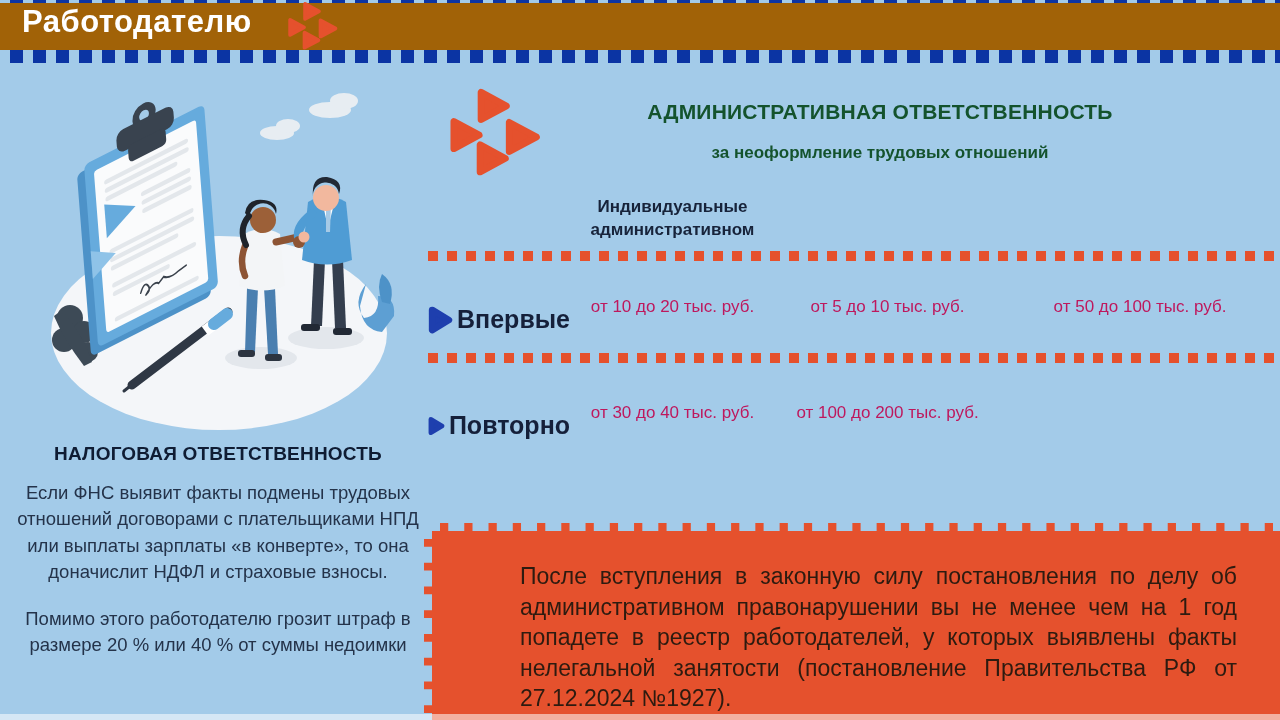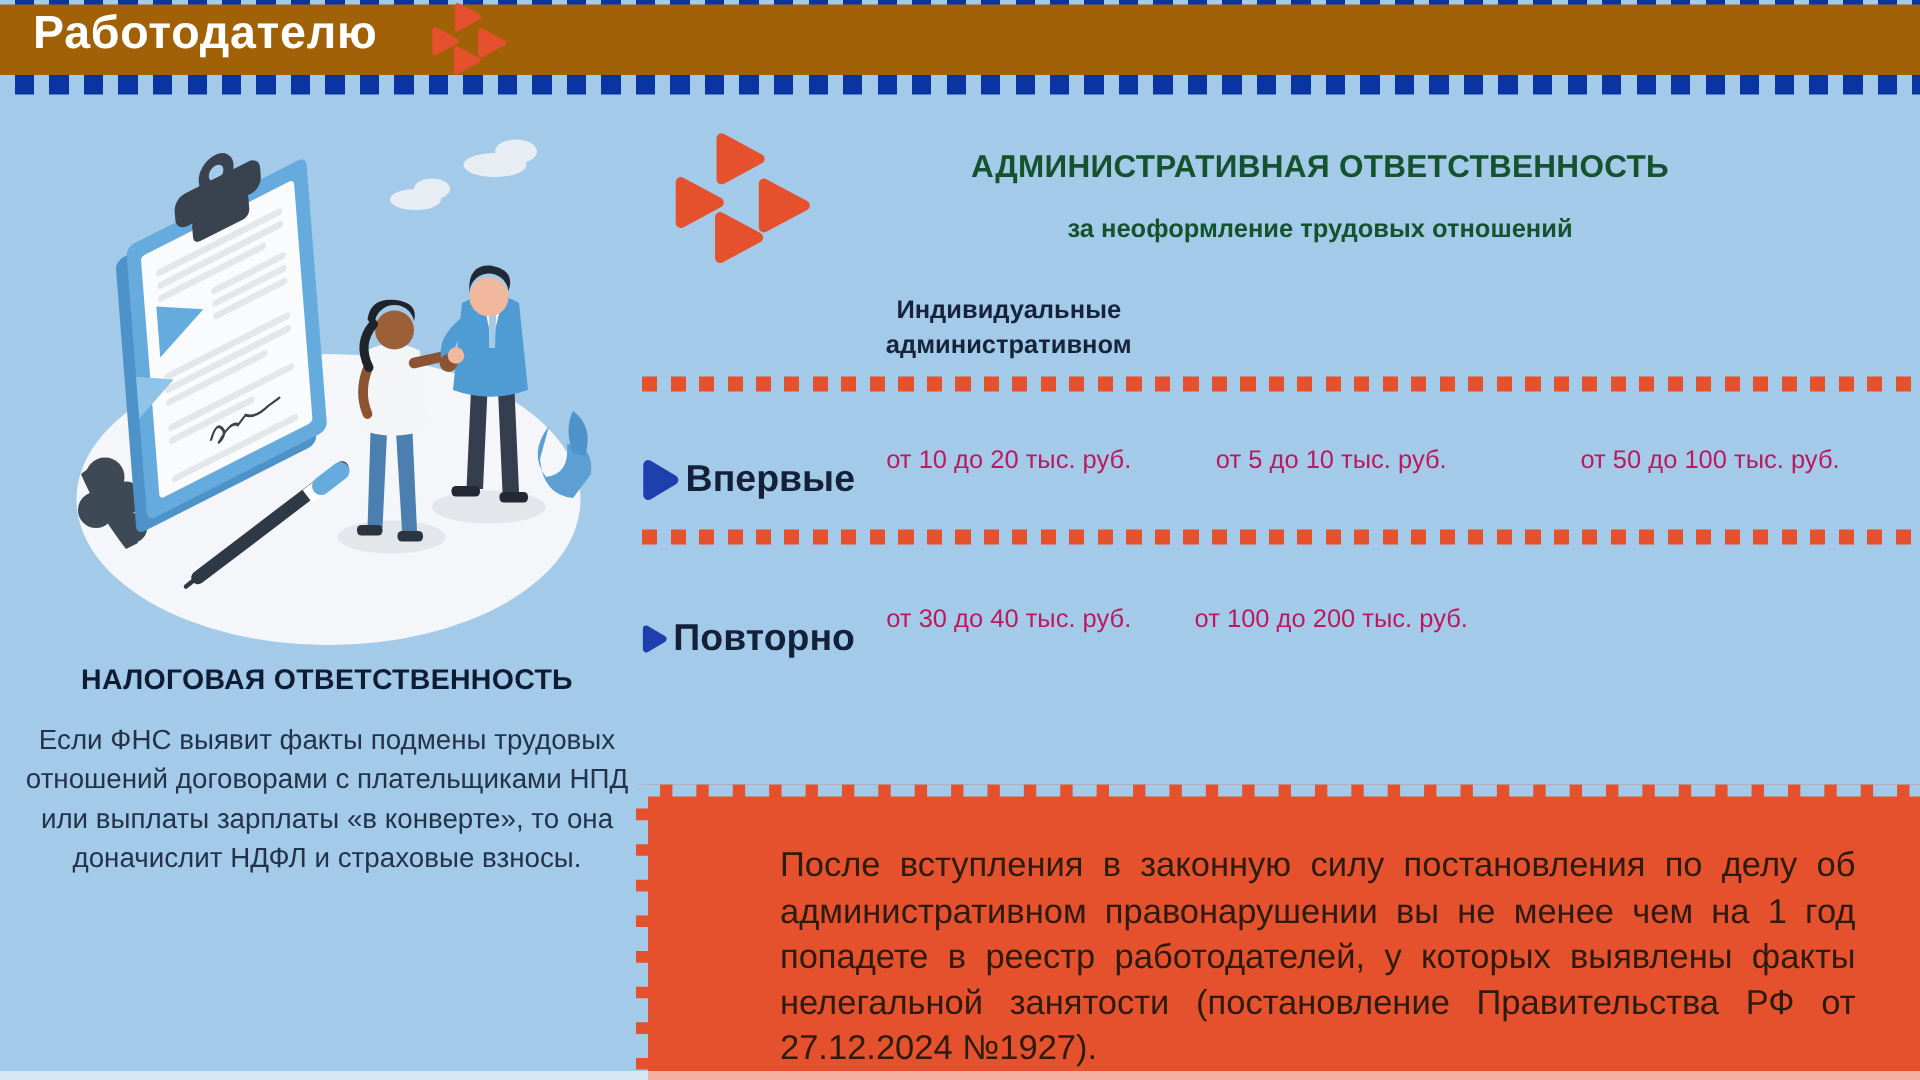--- a/index.html
+++ b/index.html
@@ -200,19 +200,20 @@
       <span class="lbl">Повторно</span>
     </div>
     <div class="vcell">от 30 до 40 тыс. руб.</div>
     <div class="vcell">от 100 до 200 тыс. руб.</div>
   </div>
 </section>
 
 <aside class="tax">
   <h2>НАЛОГОВАЯ ОТВЕТСТВЕННОСТЬ</h2>
   <p>Если ФНС выявит факты подмены трудовых отношений договорами с плательщиками НПД или выплаты зарплаты «в конверте», то она доначислит НДФЛ и страховые взносы.</p>
+  <p class="second">Помимо этого работодателю грозит штраф в размере 20 % или 40 % от суммы недоимки</p>
 </aside>
 
 <div class="notice">
   <p>После вступления в законную силу постановления по делу об административном правонарушении вы не менее чем на 1 год попадете в реестр работодателей, у которых выявлены факты нелегальной занятости (постановление Правительства РФ от 27.12.2024 №1927).</p>
 </div>
 
 <div class="bottom-strip"></div>
 
 </body></html>

